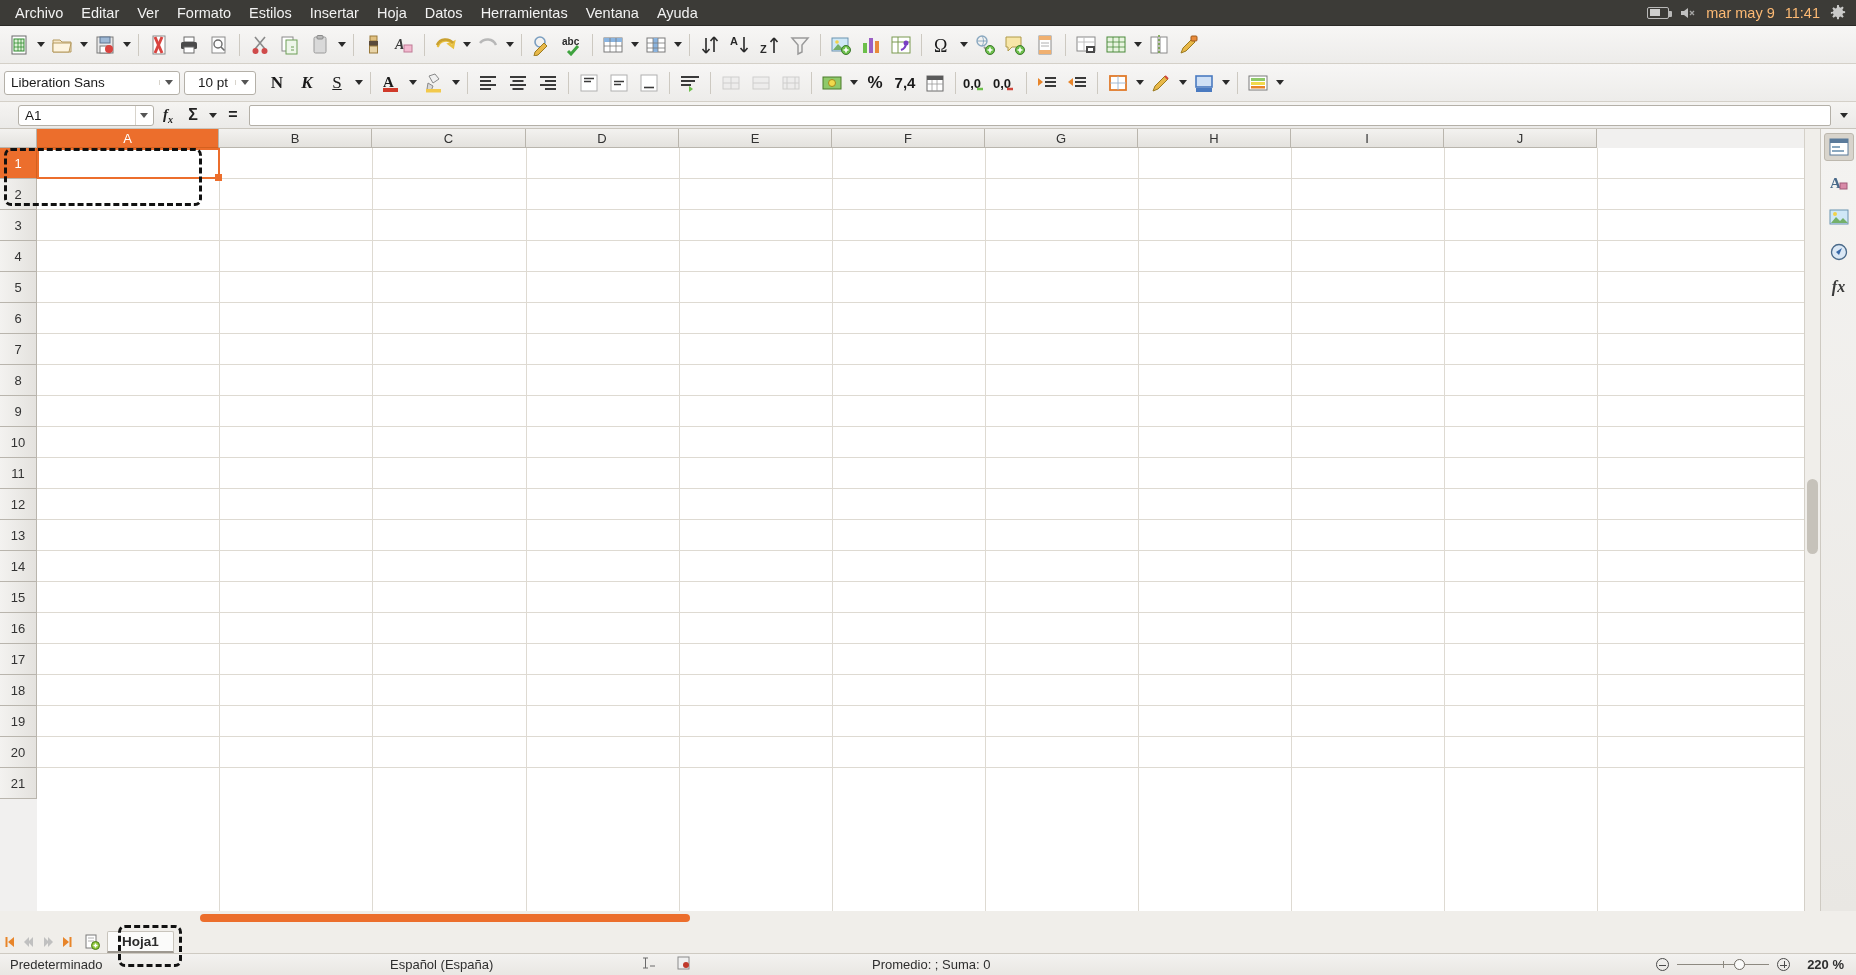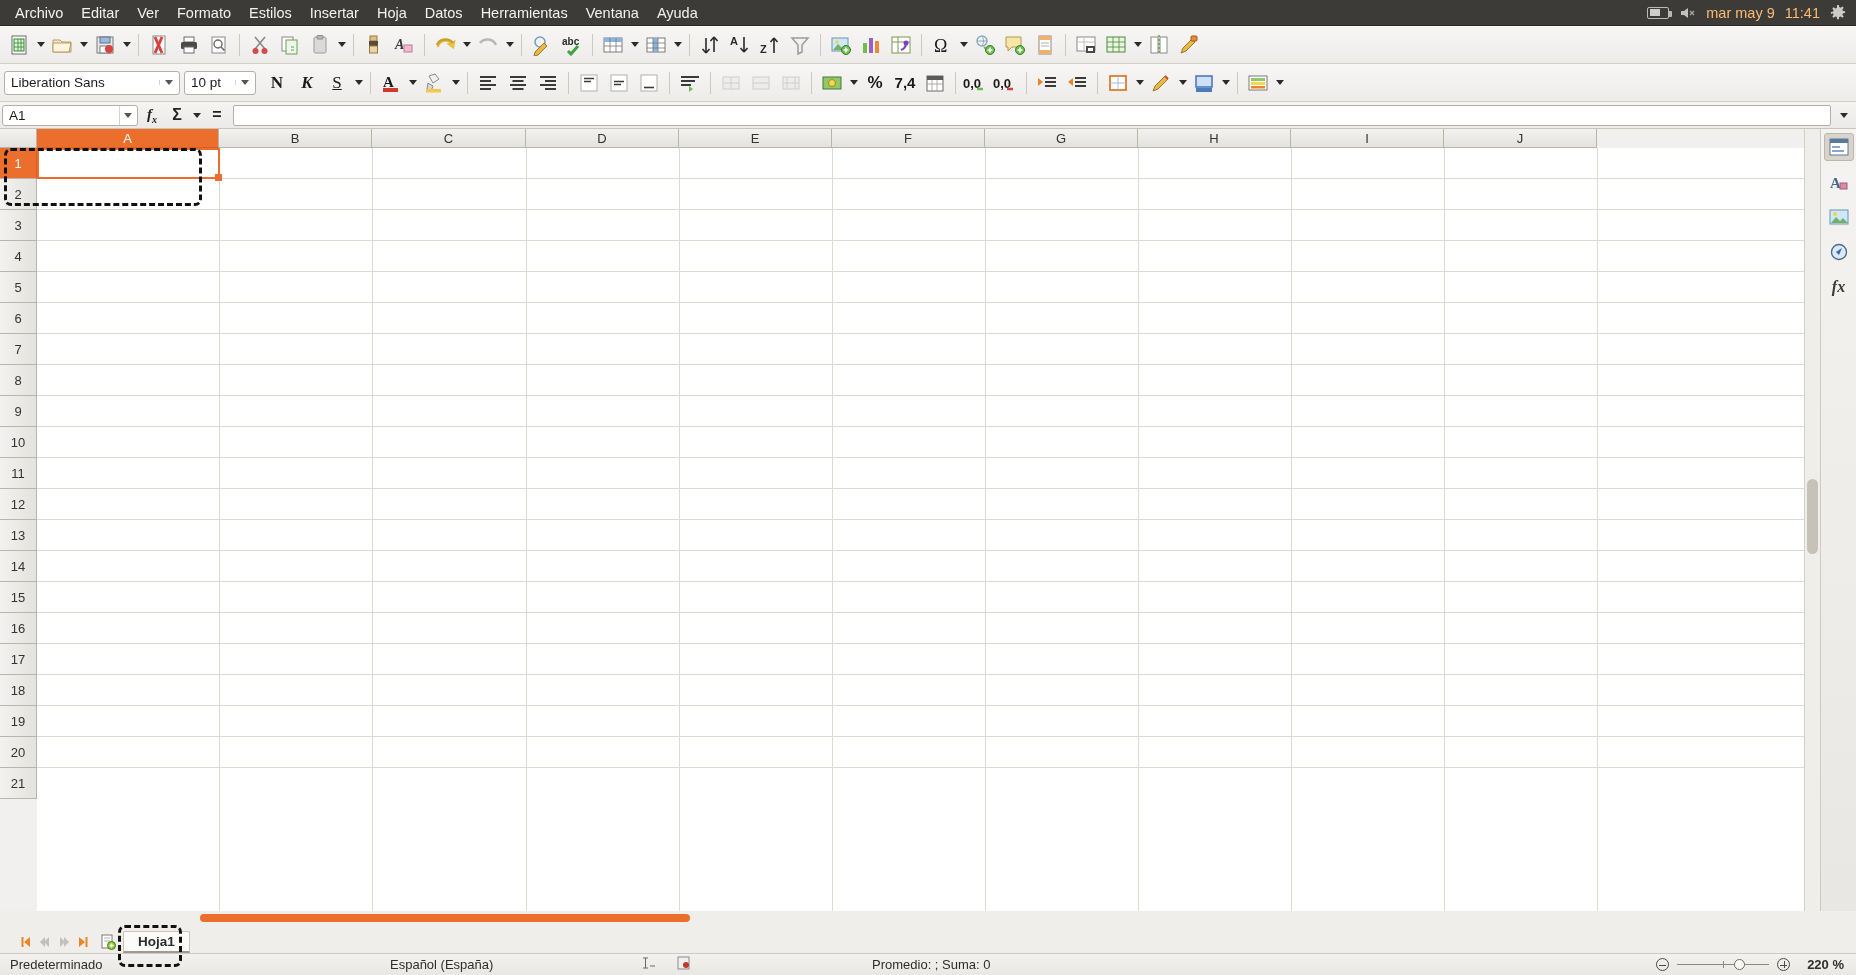--- a/index.html
+++ b/index.html
@@ -70,21 +70,21 @@
   #formulabar {
     height: 27px; display: flex; align-items: center;
     background: linear-gradient(#f5f4f2, #ebeae8);
     border-bottom: 1px solid #c9c5bd;
     padding: 0 2px; gap: 3px;
   }
   #namebox {
     width: 136px; height: 21px; background: #fff;
     border: 1px solid #b4b0a8; border-radius: 3px;
     display: flex; align-items: center; padding: 0 2px 0 6px;
-    font-size: 13.5px; color: #1a1a1a;
+    font-size: 13.5px; color: #1a1a1a; margin-left: 16px;
   }
   #namebox .nb-val { flex: 1; }
   #namebox .nb-arrow {
     width: 16px; height: 19px; display:flex; align-items:center; justify-content:center;
     border-left: 1px solid #d8d4cc;
   }
   #namebox .nb-arrow:after {
     content:""; border-left: 4px solid transparent; border-right: 4px solid transparent;
     border-top: 5px solid #555; display:block;
   }
@@ -164,21 +164,21 @@
     border-left: 1px solid #cecac2; display:flex; flex-direction:column; align-items:center;
     padding-top: 4px; gap: 7px;
   }
   .sb-btn { width: 30px; height: 28px; display:flex; align-items:center; justify-content:center; border-radius:3px;}
   .sb-btn.active { background: #d8d4cc; border:1px solid #bdb8ae; }
 
   
   #hscroll-area { height: 14px; display:flex; align-items:center; background:#f0eeea; }
   #hthumb { height: 8px; background: #ec6e2c; border-radius: 4px; margin-left: 200px; width: 490px; }
 
-  #tabbar { height: 28px; display: flex; align-items: flex-end; background:#f0eeea; padding-left: 16px; position:relative;}
+  #tabbar { height: 28px; display: flex; align-items: flex-end; background:#f0eeea; padding-left: 0; position:relative;}
   .nav-btn { width: 19px; height: 22px; display:flex;align-items:center;justify-content:center;}
   .sheettab {
     height: 22px; padding: 0 14px; display:flex; align-items:center;
     background: #fbfbfa; border: 1px solid #c8c4bc; border-bottom: 2px solid #9d9890;
     font-size: 13.5px; font-weight: bold; color:#2b2b2b; margin-left: 6px; border-radius: 2px 2px 0 0;
   }
 
   
   #statusbar {
     height: 22px; display:flex; align-items:center;
@@ -502,21 +502,21 @@
 
   <div class="toolbar" id="toolbar-format">
 
     <div style="width:176px;height:24px;background:#fff;border:1px solid #b4b0a8;border-radius:3px;display:flex;align-items:center;padding:0 2px 0 6px;margin-right:4px;">
       <span style="flex:1;font-size:13.5px;color:#1a1a1a;">Liberation Sans</span>
       <span style="width:18px;display:flex;justify-content:center;border-left:1px solid #d8d4cc;">
         <span style="border-left:4px solid transparent;border-right:4px solid transparent;border-top:5px solid #555;display:block;"></span>
       </span>
     </div>
 
-    <div style="width:72px;height:24px;background:#fff;border:1px solid #b4b0a8;border-radius:3px;display:flex;align-items:center;padding:0 2px 0 6px;margin-right:6px;">
+    <div style="width:72px;height:24px;background:#fff;border:1px solid #b4b0a8;border-radius:3px;display:flex;align-items:center;padding:0 2px 0 6px;margin-right:6px;text-align:center;">
       <span style="flex:1;font-size:13.5px;color:#1a1a1a;">10 pt</span>
       <span style="width:18px;display:flex;justify-content:center;border-left:1px solid #d8d4cc;">
         <span style="border-left:4px solid transparent;border-right:4px solid transparent;border-top:5px solid #555;display:block;"></span>
       </span>
     </div>
 
     <div class="tb-btn">
       <span style="font-size:17px;font-weight:bold;color:#1a1a1a;font-family:'Liberation Serif',serif;">N</span>
     </div>
     <div class="tb-btn">

